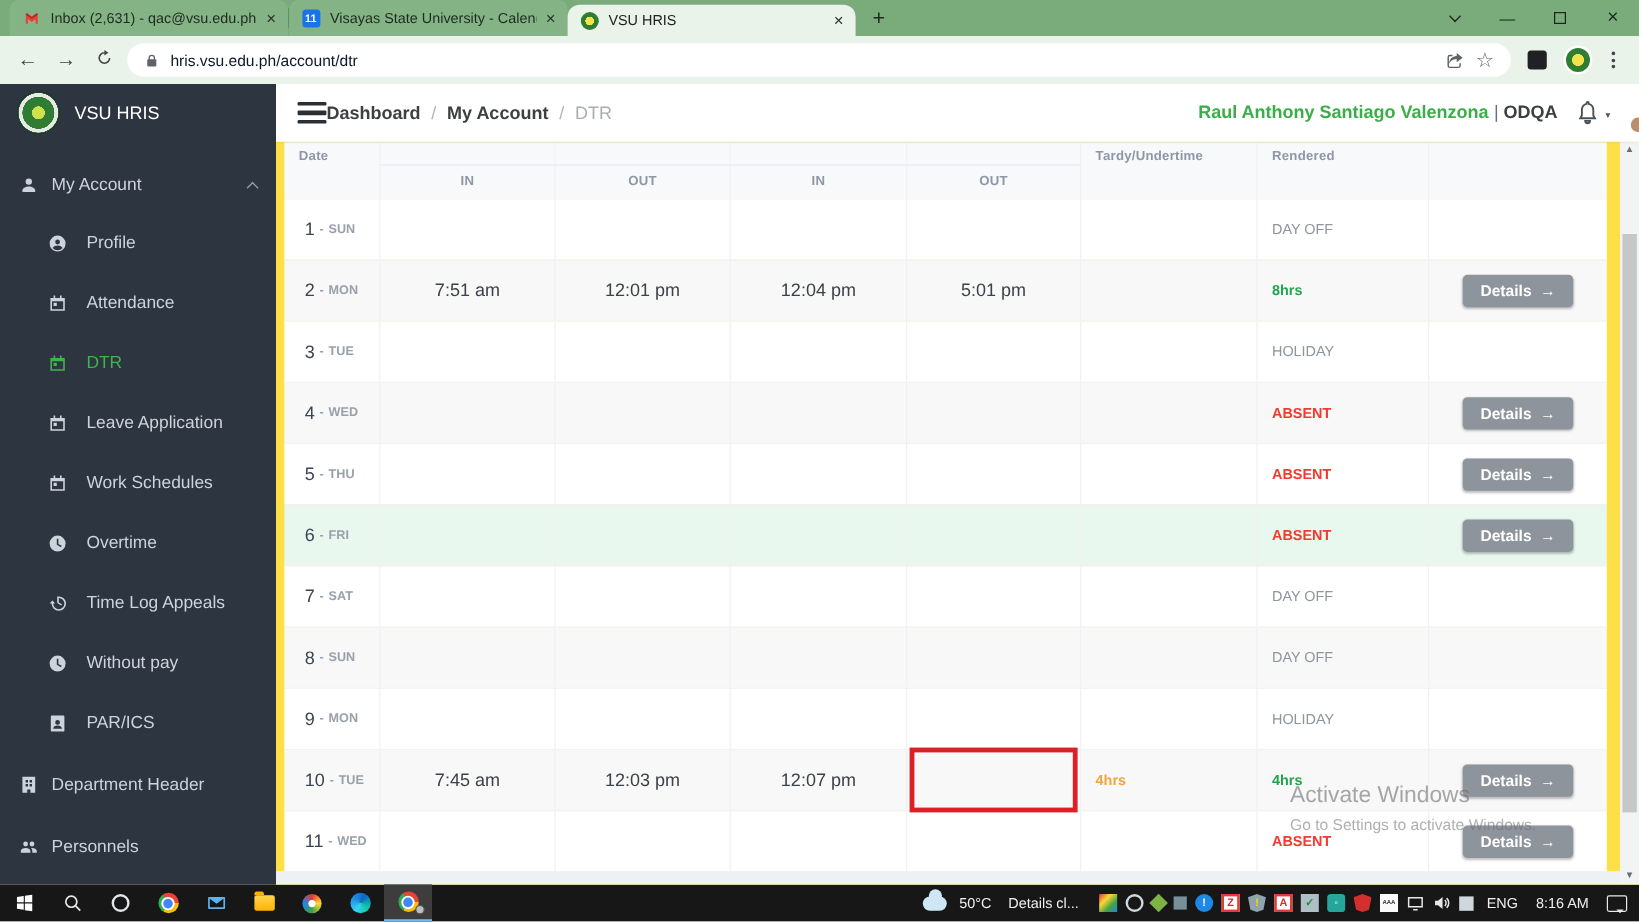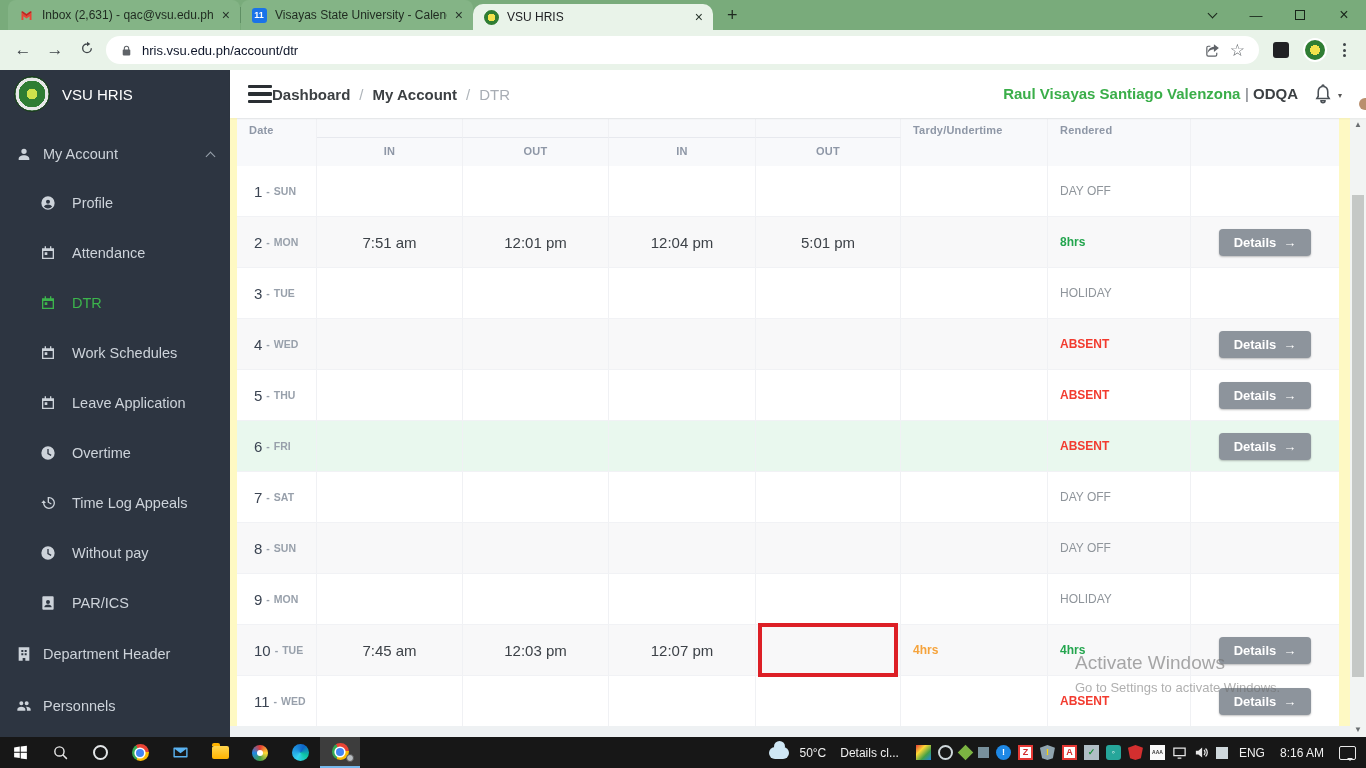--- a/index.html
+++ b/index.html
@@ -59,21 +59,21 @@
   .user-name { color:#3aae49; font-weight:bold; font-size:15px; }
   .user-dept { color:#3c4043; font-weight:bold; font-size:15px; }
   .user-sep { color:#6a6f75; font-weight:normal; }
   .bell { width:22px; height:22px; color:#4a5056; }
   .avatar-photo { width:34px; height:34px; border-radius:5px; background:linear-gradient(#d9dde2,#c3c8cf); position:relative; overflow:hidden; }
   .avatar-photo::before { content:""; position:absolute; top:4px; left:11px; width:12px; height:12px; border-radius:50%; background:#b98f6e; }
   .avatar-photo::after { content:""; position:absolute; bottom:-2px; left:2px; right:2px; height:16px; background:#22262b; clip-path:polygon(0 100%,18% 0,50% 35%,82% 0,100% 100%); }
   .avatar-caret { position:absolute; right:6px; bottom:-6px; font-size:8px; color:#555; }
 
   
-  .content { flex:1; position:relative; background:#fef9c3; }
+  .content { flex:1; position:relative; background:#fde047; }
   .vtable { position:absolute; left:7px; top:0; width:1102px; border-top:1px solid #eef0f2; font-size:12px; }
   .hrow, .tr { display:flex; }
   .hcell, .td { border-right:1px solid #f0f1f4; }
   .c-date { width:80px; }
   .c-t1 { width:146px; } .c-t2 { width:146px; } .c-t3 { width:147px; } .c-t4 { width:145px; }
   .c-tardy { width:147px; } .c-rend { width:143px; } .c-act { width:148px; border-right:none; }
   .thead { background:#f8f9fb; color:#8e97a6; font-weight:bold; font-size:11px; letter-spacing:.2px; }
   .hrow-a .hcell { height:19px; padding:5px 0 0 12px; }
   .hrow-a .grp { border-bottom:1px solid #e7e9ee; }
   .hrow-b .hcell { height:28px; line-height:26px; text-align:center; }
@@ -286,27 +286,27 @@
       <div class="m-item m-sub active">
         <svg class="si">
             <use href="#i-calendar"></use>
           </svg>
         <span>DTR</span>
       </div>
       <div class="m-item m-sub">
         <svg class="si">
             <use href="#i-calendar"></use>
           </svg>
+        <span>Leave Application</span>
+      </div>
+      <div class="m-item m-sub">
+        <svg class="si">
+            <use href="#i-calendar"></use>
+          </svg>
         <span>Work Schedules</span>
-      </div>
-      <div class="m-item m-sub">
-        <svg class="si">
-            <use href="#i-calendar"></use>
-          </svg>
-        <span>Leave Application</span>
       </div>
       <div class="m-item m-sub">
         <svg class="si">
             <use href="#i-clock"></use>
           </svg>
         <span>Overtime</span>
       </div>
       <div class="m-item m-sub">
         <svg class="si">
             <use href="#i-history"></use>
@@ -349,21 +349,21 @@
         </span>
       <div class="crumbs">
         <span class="crumb-b">Dashboard</span>
         <span class="crumb-sep">/</span>
         <span class="crumb-b">My Account</span>
         <span class="crumb-sep">/</span>
         <span class="crumb-cur">DTR</span>
       </div>
       <div class="user-area">
         <span>
-          <span class="user-name">Raul Visayas Santiago Valenzona</span>
+          <span class="user-name">Raul Anthony Santiago Valenzona</span>
           <span class="user-dept"><span class="user-sep">|</span> <span>ODQA</span></span>
         </span>
         <svg class="bell">
             <use href="#i-bell"></use>
           </svg>
         <span style="position:relative">
           <span class="avatar-photo"></span>
           <span class="avatar-caret">▾</span>
         </span>
       </div>

